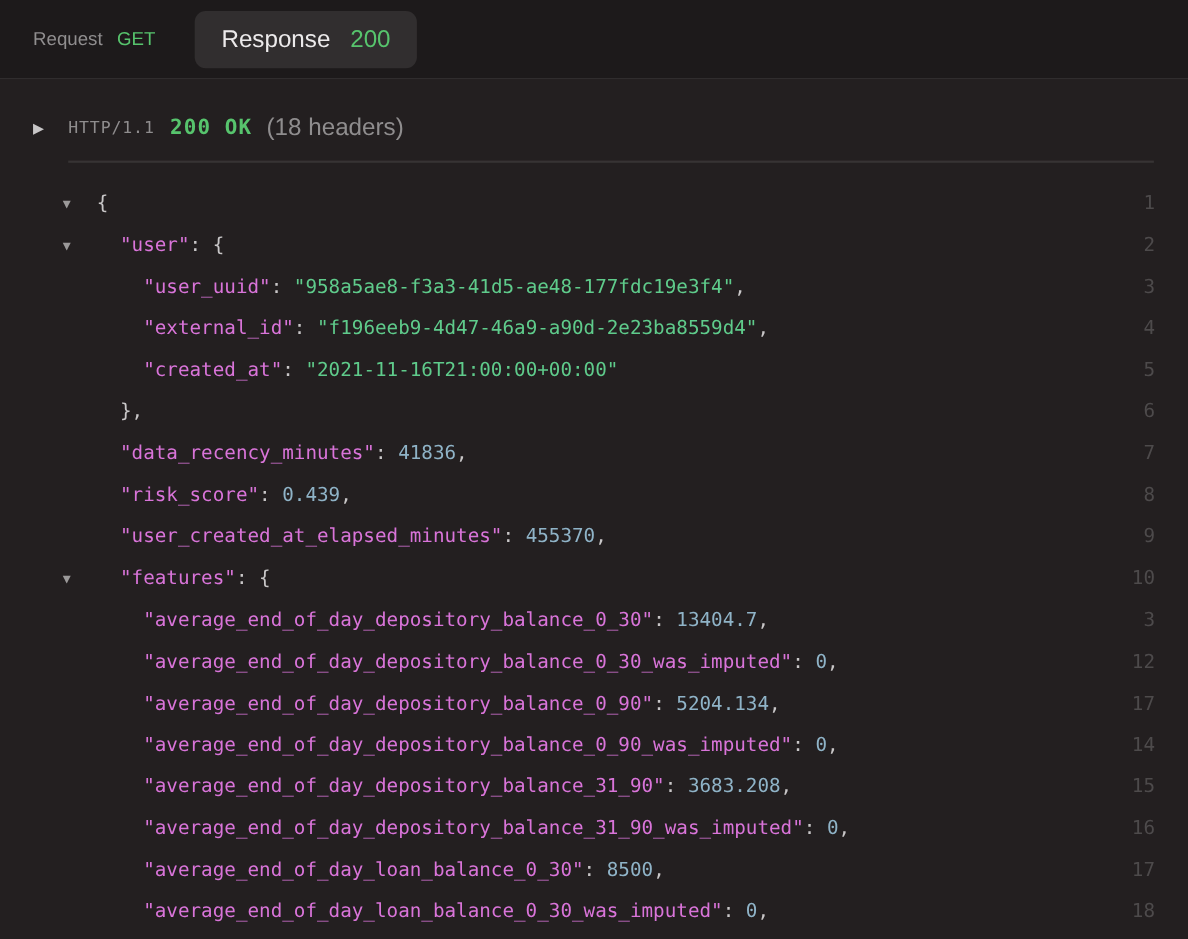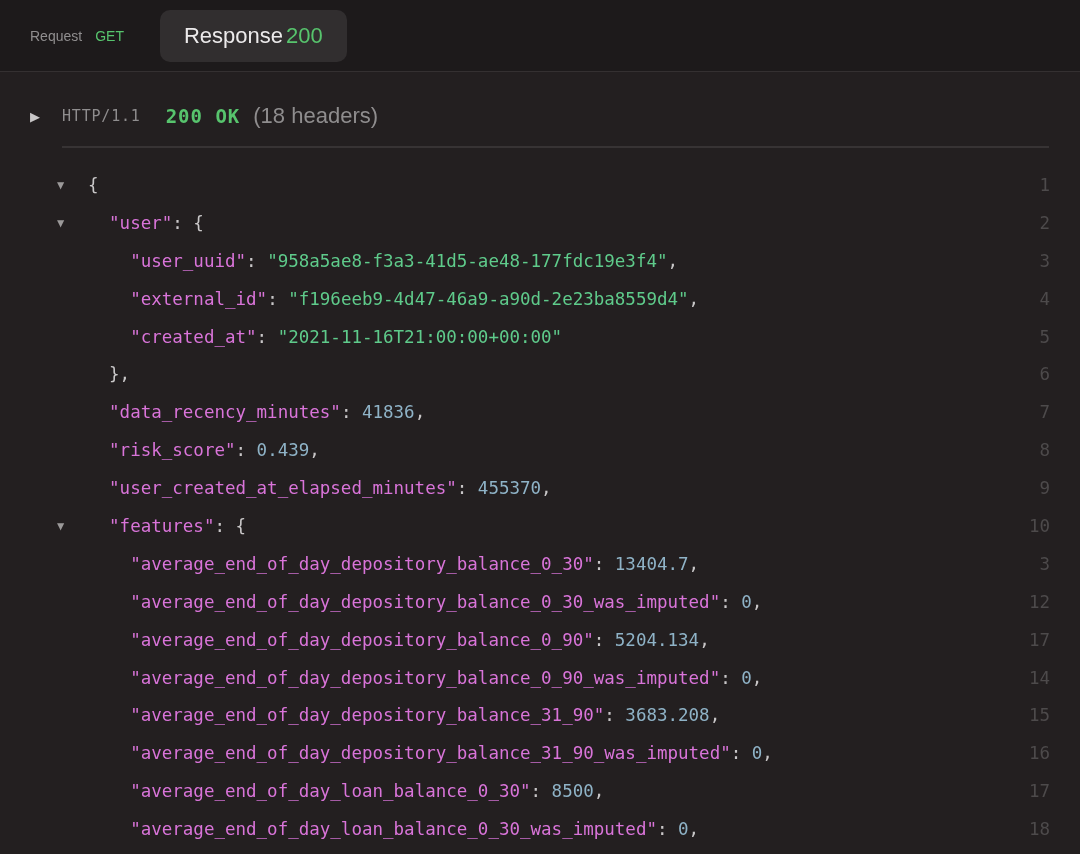--- a/index.html
+++ b/index.html
@@ -15,30 +15,30 @@
   .tabbar {
     height:72px;
     background: var(--c-header-bg, #1D1A1B);
     border-bottom:1px solid #343031;
     display:flex;
     align-items:center;
     padding-left:30px;
   }
   .request-tab {
     display:flex; align-items:center; gap:13px;
-    font-size:14px; cursor:default;justify-content:center;
+    font-size:17px; cursor:default;justify-content:center;
   }
   .request-label { color:#908E8F; }
   .request-method { color:var(--c-green, #57C46D); font-weight:500; }
   .response-pill {
     margin-left:36px;
     height:52px;
     background: var(--c-pill-bg, #312E2F);
     border-radius:10px;
-    display:flex; align-items:center; gap:3px;
+    display:flex; align-items:center; gap:18px;
     padding:0 24px;
     font-size:22px;
   }
   .response-label { color:#ECEAEB; }
   .response-status { color:var(--c-green, #57C46D); font-weight:400; }
 
   
   .main { position:relative; height:781px; }
 
   .http-row {
@@ -46,21 +46,21 @@
     display:flex; align-items:center;
   }
   .http-arrow {
     margin-left:30px; width:32px;
     color:#C8C6C7; font-size:13px;
   }
   .http-protocol {
     color:#8F8D8E; font-size:15px; letter-spacing:0.8px;
   }
   .http-status {
-    margin-left:25px;
+    margin-left:14px;
     color:var(--c-green, #57C46D);
     font-weight:bold; font-size:19px; letter-spacing:1px;
   }
   .http-headers-note {
     margin-left:13px;
     color:#8F8D8E; font-size:22px;
   }
   .http-sep {
     position:absolute; top:74px; left:62px; right:31px; height:2px;
     background:#373334;

